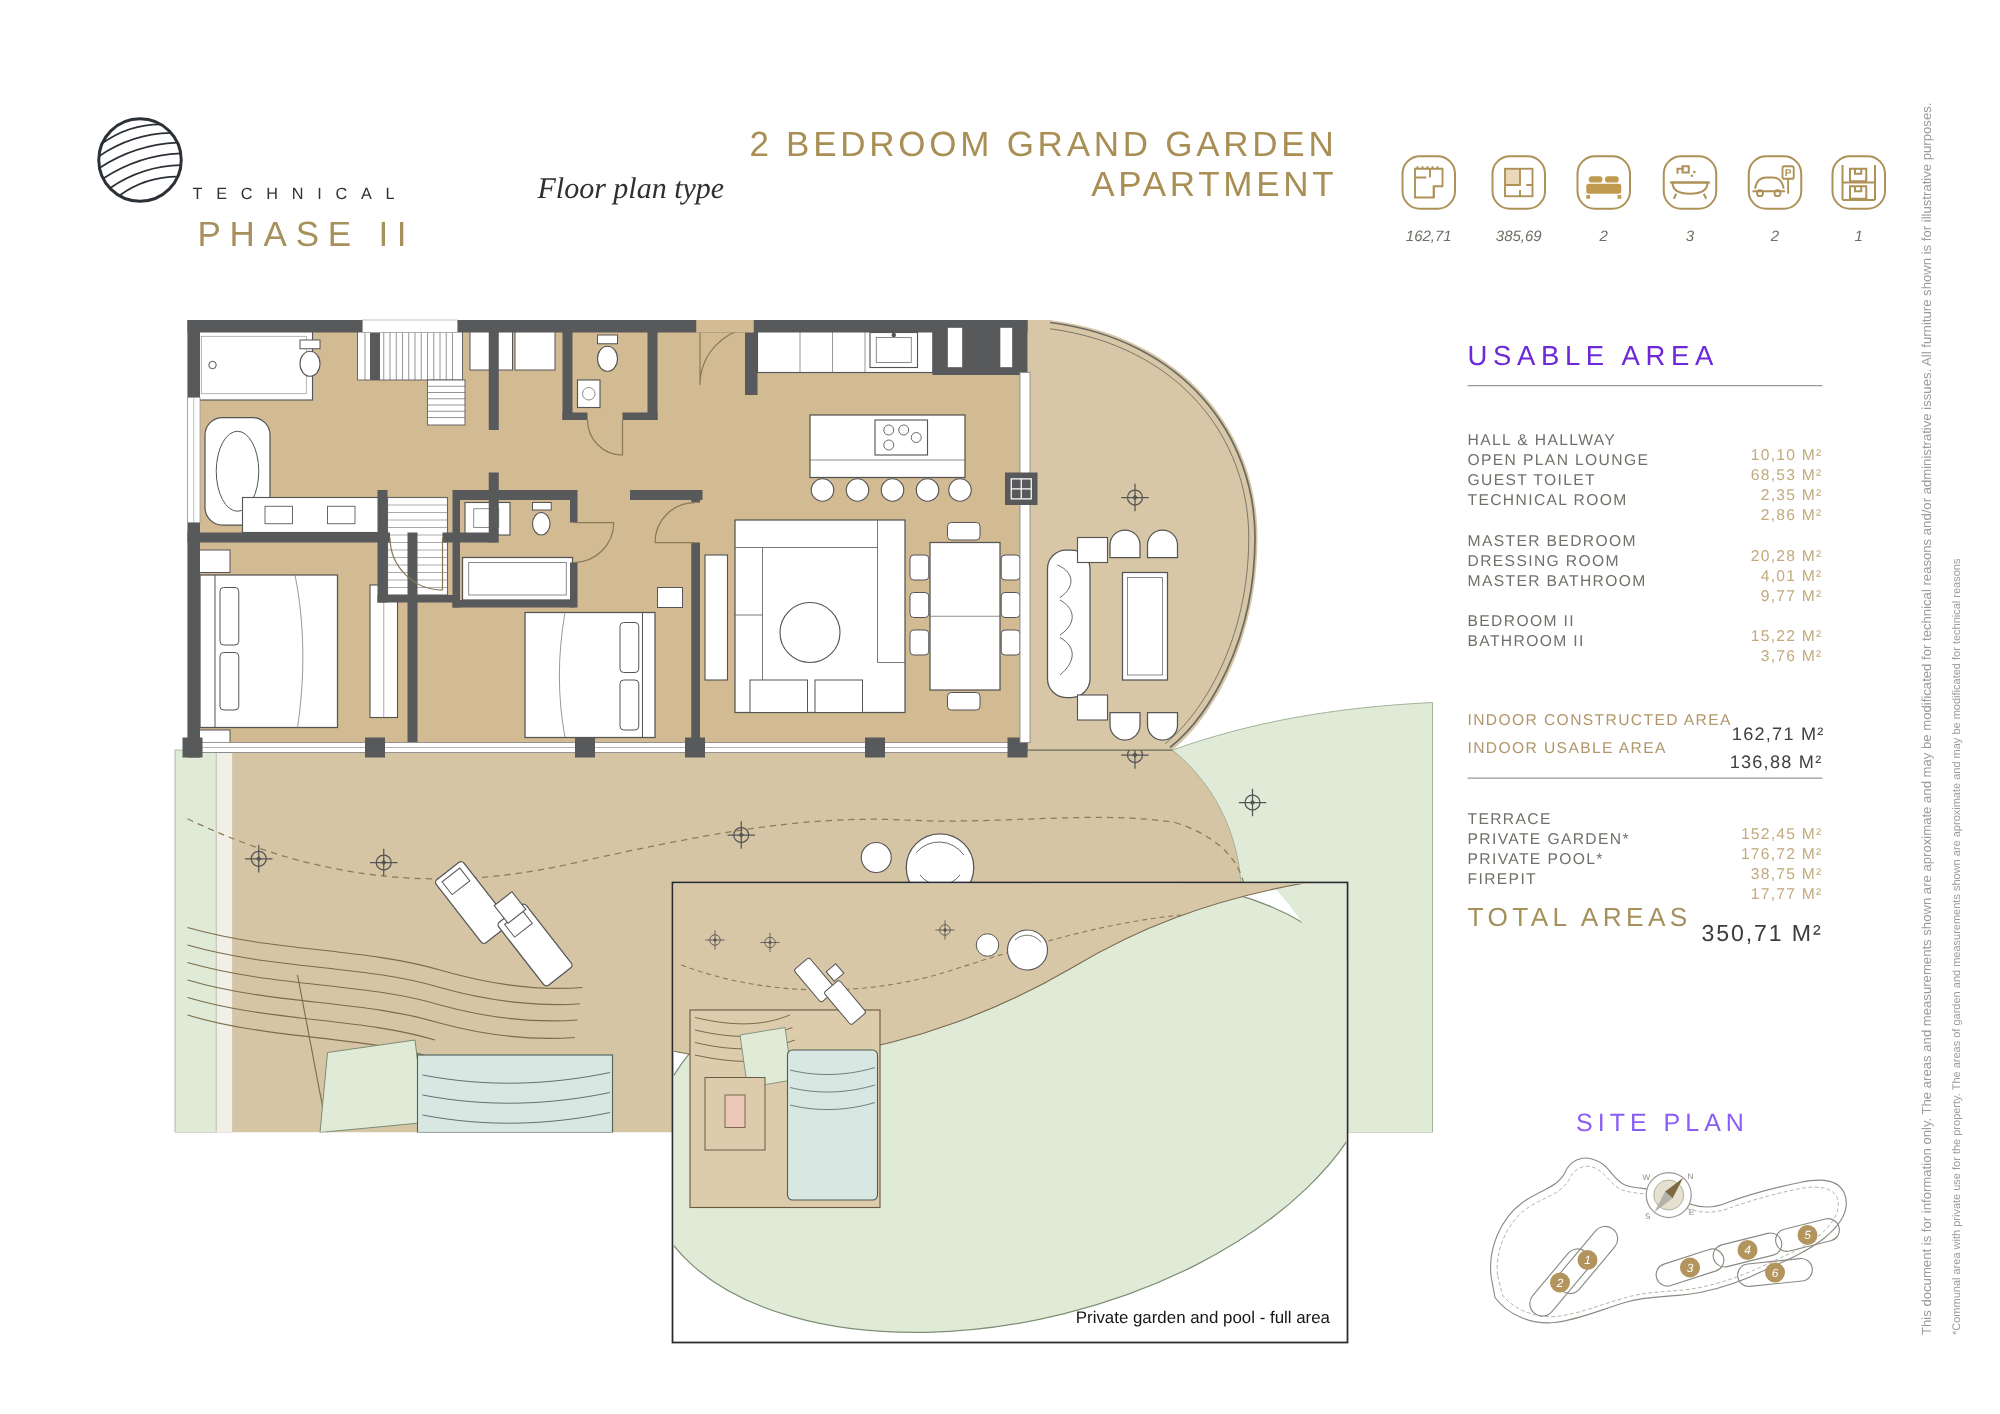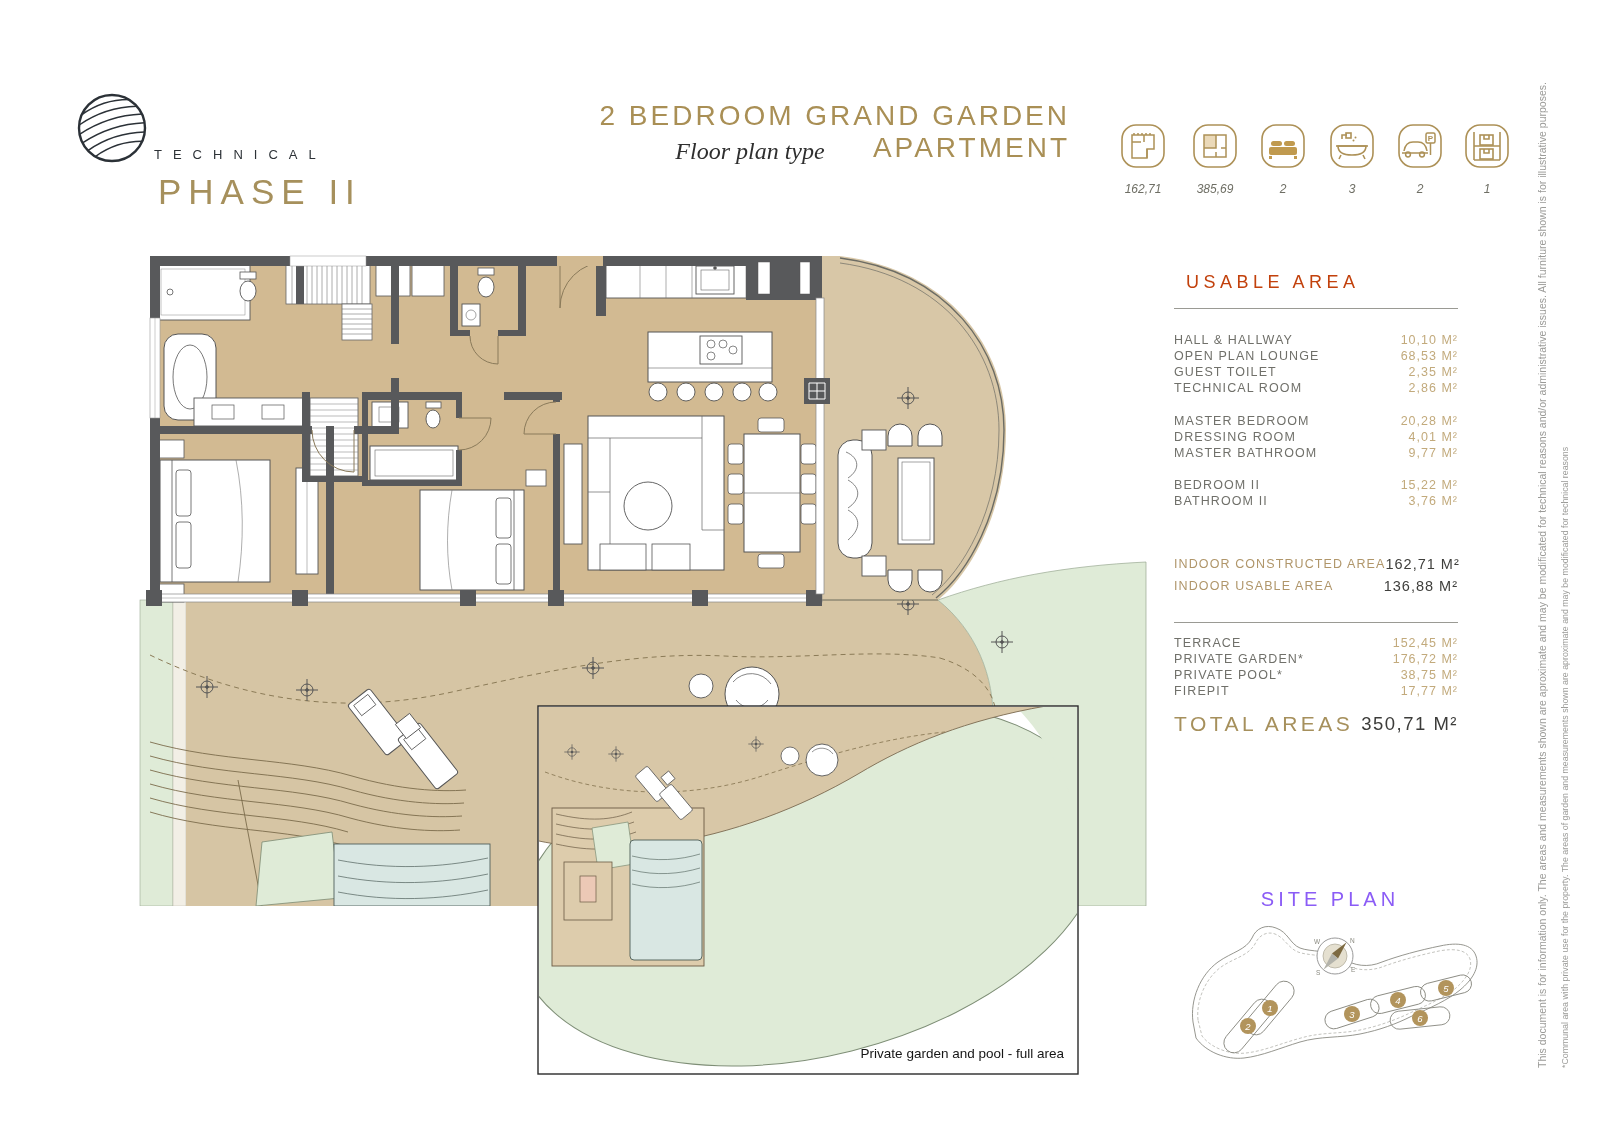--- a/index.html
+++ b/index.html
@@ -3,33 +3,33 @@
 <meta charset="utf-8">
 <style>
   html,body{margin:0;padding:0;background:#ffffff;}
   .page{position:relative;width:1600px;height:1131px;background:#fff;overflow:hidden;
         font-family:"Liberation Sans",sans-serif;}
   .abs{position:absolute;}
   
   .brand-name{left:150px;top:94px;font-size:46px;font-weight:400;color:#2d3237;letter-spacing:2px;}
   .brand-reg{font-size:15px;vertical-align:28px;}
   .brand-city{left:154px;top:147px;font-size:13px;color:#2d3237;letter-spacing:11px;}
-  .brand-phase{left:158px;top:172px;font-size:35px;color:#a6905c;letter-spacing:7px;}
+  .brand-phase{left:158px;top:172px;font-size:28px;color:#a6905c;letter-spacing:7px;}
   .doc-title{left:430px;top:100px;width:640px;text-align:right;font-size:28px;
              color:#a98f55;letter-spacing:3px;font-weight:500;}
-  .doc-subtitle{left:430px;top:138px;width:640px;text-align:center;font-size:24px;
+  .doc-subtitle{left:430px;top:138px;width:640px;text-align:left;font-size:24px;
              color:#2f2f2f;font-family:"Liberation Serif",serif;font-style:italic;}
   .spec{width:60px;text-align:center;}
   .spec .num{margin-top:8px;font-size:12px;font-style:italic;color:#6e6e64;}
   
-  .panel-h{left:1174px;top:272px;font-size:18px;letter-spacing:4.5px;color:#c2410c;margin-left:12px;}
+  .panel-h{left:1174px;top:272px;font-size:22px;letter-spacing:4.5px;color:#6d28d9;}
   .hairline{left:1174px;width:284px;height:0;border-top:1px solid #9a9a94;}
   .row{left:1174px;width:284px;display:flex;justify-content:space-between;align-items:center;}
   .row .lbl{font-size:12.5px;letter-spacing:1.1px;color:#70706a;white-space:nowrap;}
-  .row .val{font-size:12.5px;letter-spacing:1px;color:#c2aa7c;white-space:nowrap;}
+  .row .val{font-size:12.5px;letter-spacing:1px;color:#c2aa7c;white-space:nowrap;margin-top:24px;}
   .row.ind .lbl{color:#b0966a;}
   .row.ind .val{color:#3f3f3c;font-size:14.5px;}
   .row.total .lbl{font-size:21px;letter-spacing:3.5px;color:#a6905c;}
   .row.total .val{font-size:18.5px;letter-spacing:1.5px;color:#3c3c3a;}
   .siteplan-h{left:1180px;top:888px;width:300px;text-align:center;font-size:20px;
               letter-spacing:4px;color:#8b5cf6;}
   .vtext{position:absolute;transform-origin:0 0;transform:rotate(-90deg);
          white-space:nowrap;color:#9b9b98;}
   .v1{left:1536px;top:1068px;font-size:10.5px;}
   .v2{left:1560px;top:1068px;font-size:8.8px;}

